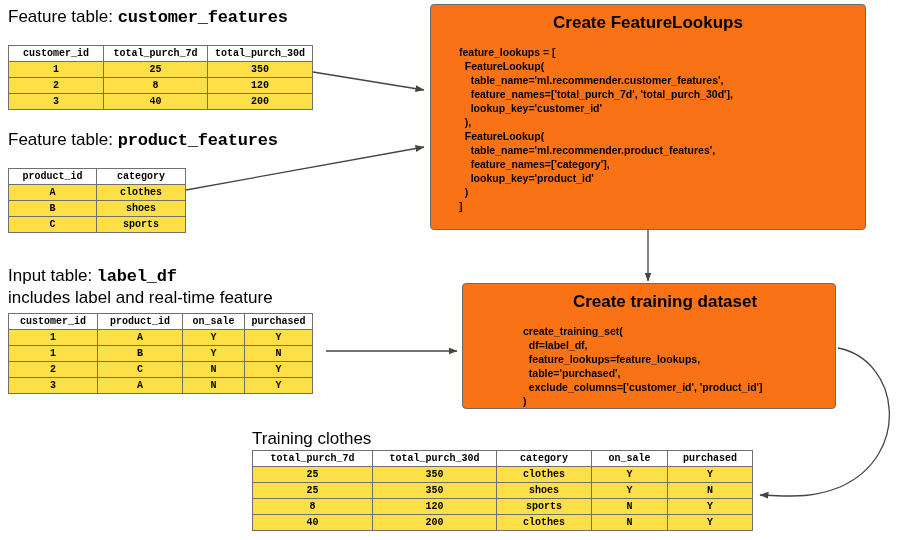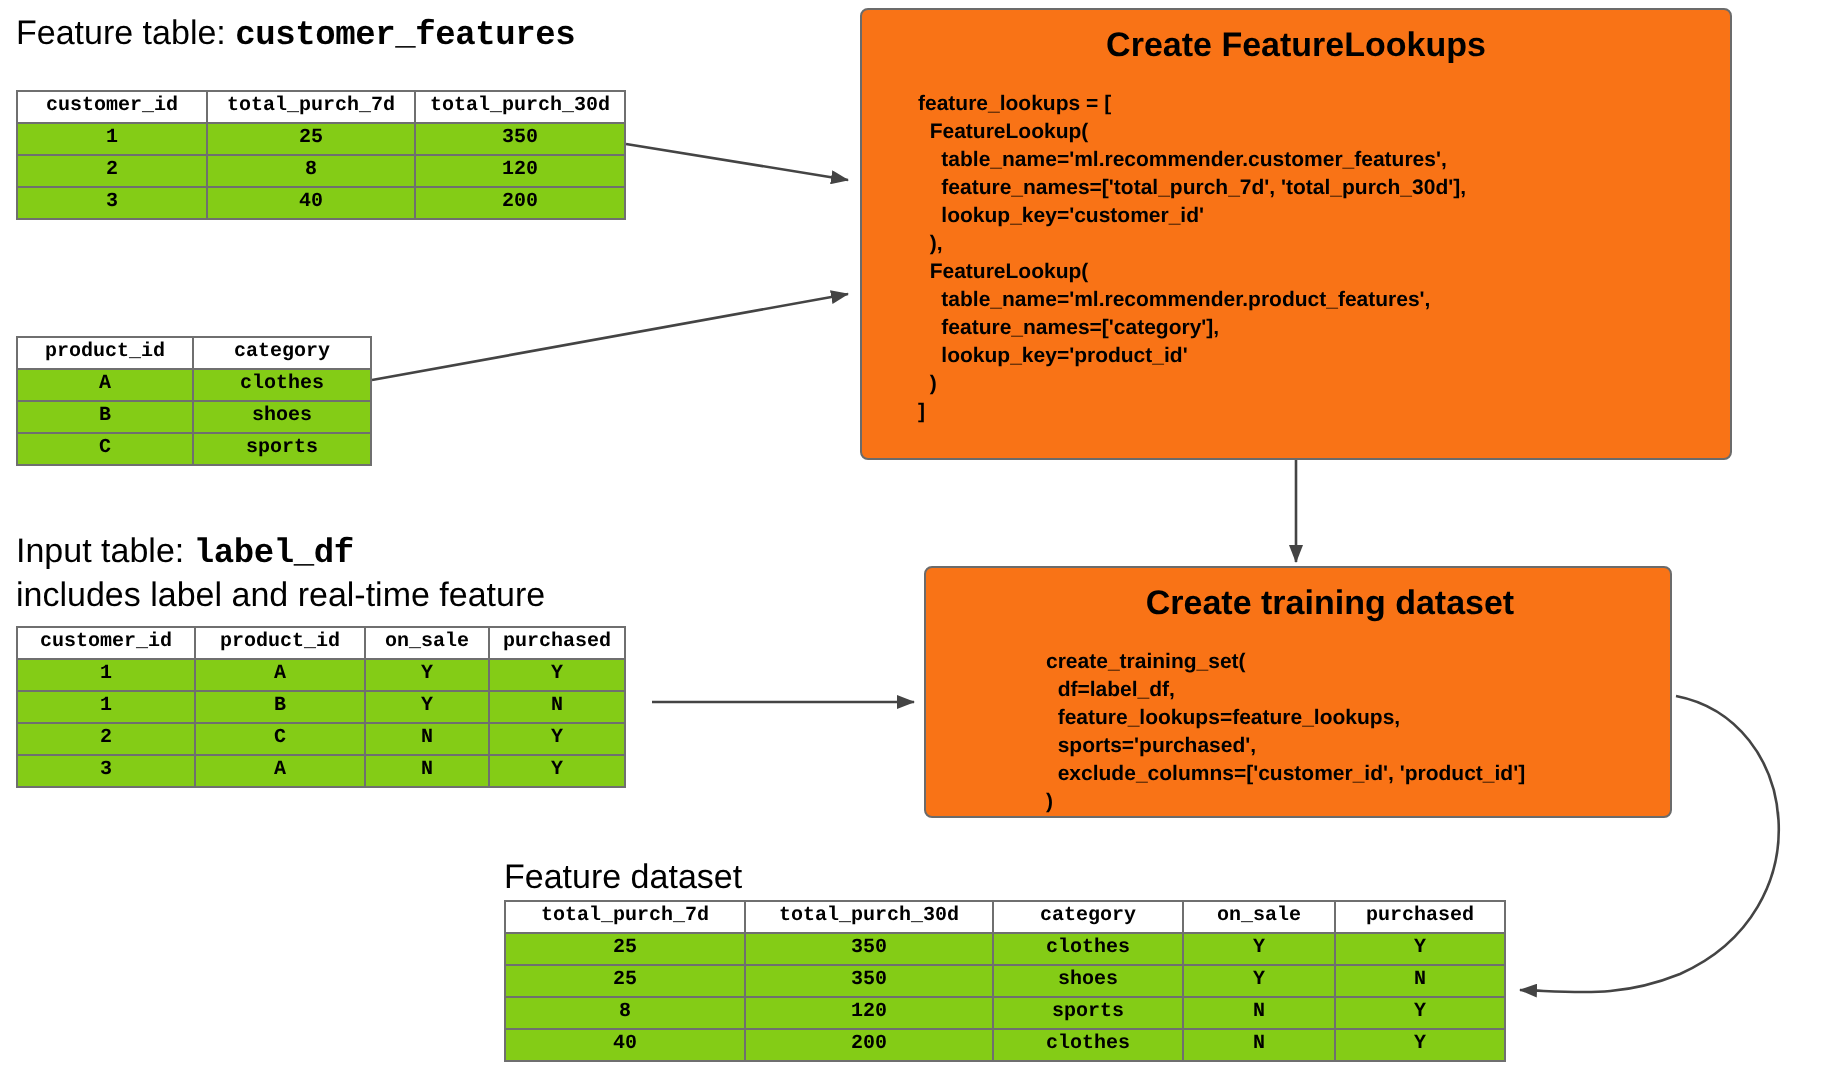--- a/index.html
+++ b/index.html
@@ -33,21 +33,21 @@
     font-family: "Liberation Mono", "DejaVu Sans Mono", monospace;
     font-weight: bold;
     font-size: 17px;
     letter-spacing: -0.2px;
   }
   
   .dtable {
     position: absolute;
     border-collapse: collapse;
     table-layout: fixed;
-    background: #84cc16;
+    background: #fde047;
     font-family: "Liberation Mono", "DejaVu Sans Mono", monospace;
     font-size: 10px;
     font-weight: bold;
   }
   .dtable th, .dtable td {
     border: 1px solid #6f6f6f;
     text-align: center;
     color: #000;
     padding: 0;
     height: 15px;
@@ -145,20 +145,23 @@
         <td>120</td>
       </tr>
       <tr>
         <td>3</td>
         <td>40</td>
         <td>200</td>
       </tr>
     </tbody>
   </table>
 
+  <div class="caption" style="left:8px; top:129px;">
+    <span>Feature table: </span><span class="mono">product_features</span>
+  </div>
   <table class="dtable" id="tbl-product-features" style="left:8px; top:168px; width:177px;">
     <colgroup>
         <col style="width:88px">
         <col style="width:89px">
       </colgroup>
     <thead>
       <tr>
         <th>product_id</th>
         <th>category</th>
       </tr>
@@ -240,26 +243,26 @@
     lookup_key='product_id'
   )
 ]</pre>
   </div>
 
   <div class="codebox" id="training-box" style="left:462px; top:283px; width:374px; height:126px;padding-left:32px;">
     <div class="box-title">Create training dataset</div>
     <pre>create_training_set(
   df=label_df,
   feature_lookups=feature_lookups,
-  sports='purchased',
+  table='purchased',
   exclude_columns=['customer_id', 'product_id']
 )</pre>
   </div>
 
-  <div class="caption" style="left:252px; top:428px;">Feature dataset</div>
+  <div class="caption" style="left:252px; top:428px;">Training clothes</div>
   <table class="dtable" id="tbl-training-dataset" style="left:252px; top:450px; width:500px;">
     <colgroup>
         <col style="width:120px">
         <col style="width:124px">
         <col style="width:95px">
         <col style="width:76px">
         <col style="width:85px">
       </colgroup>
     <thead>
       <tr>

